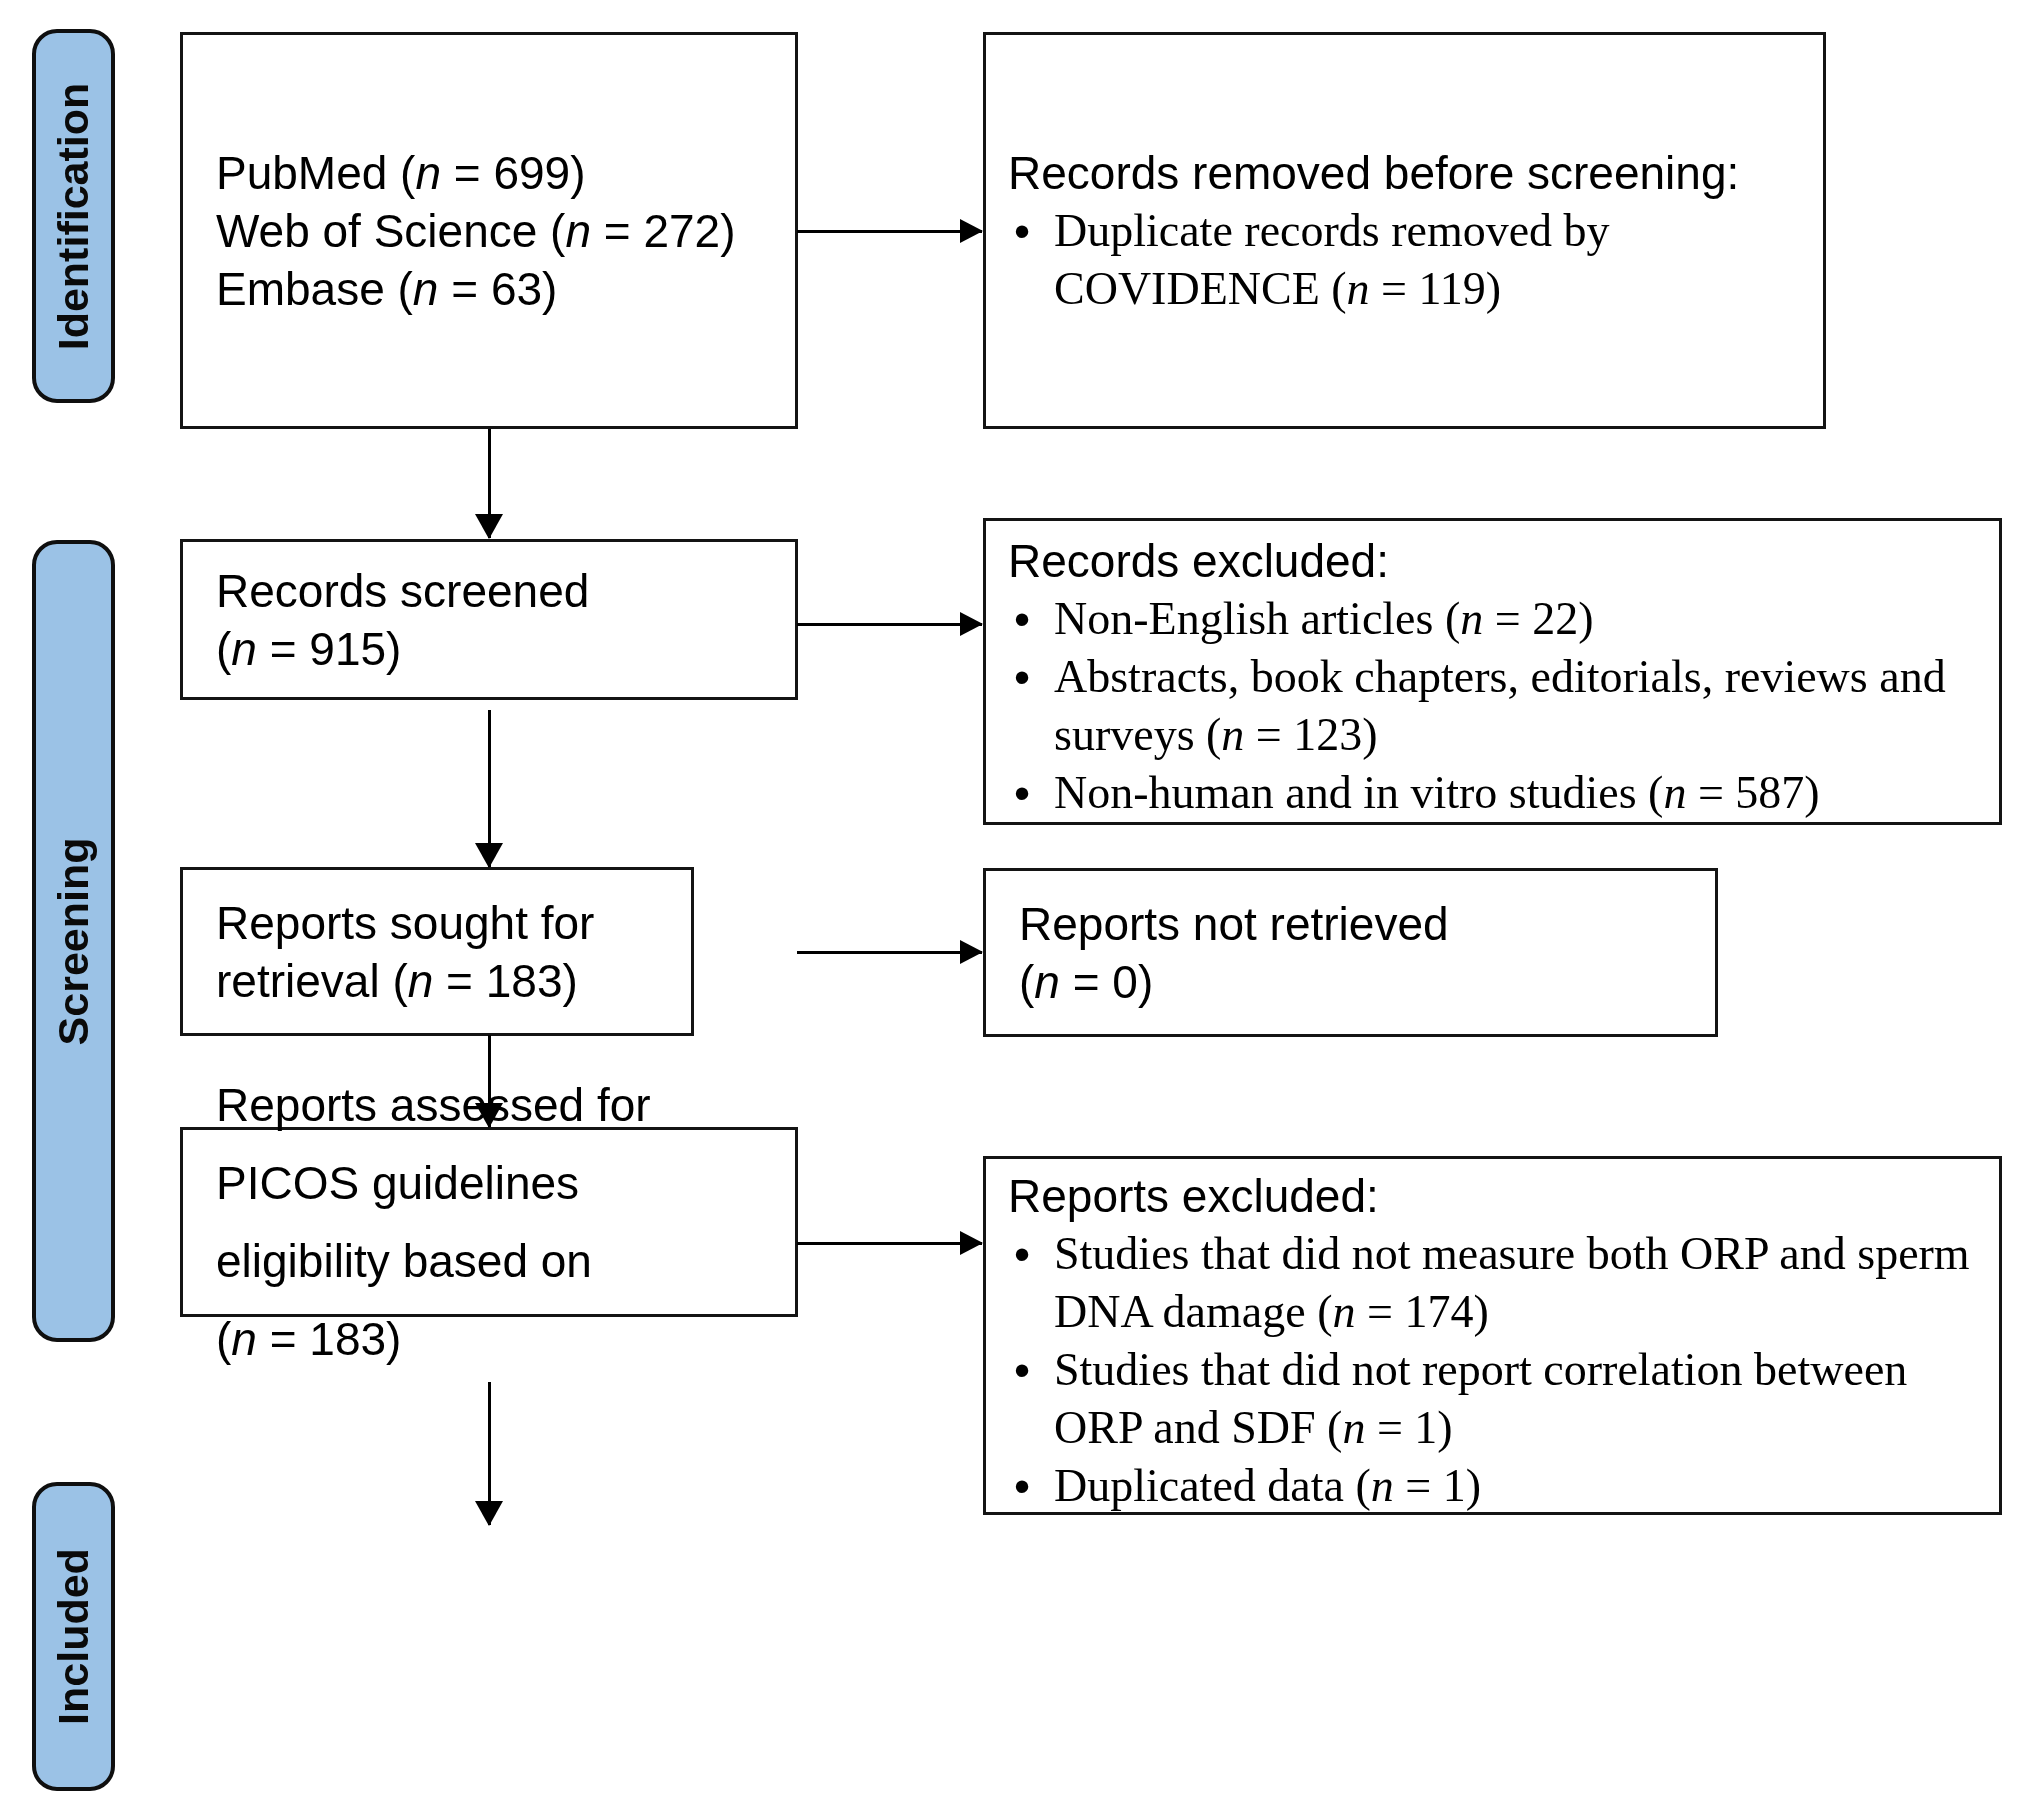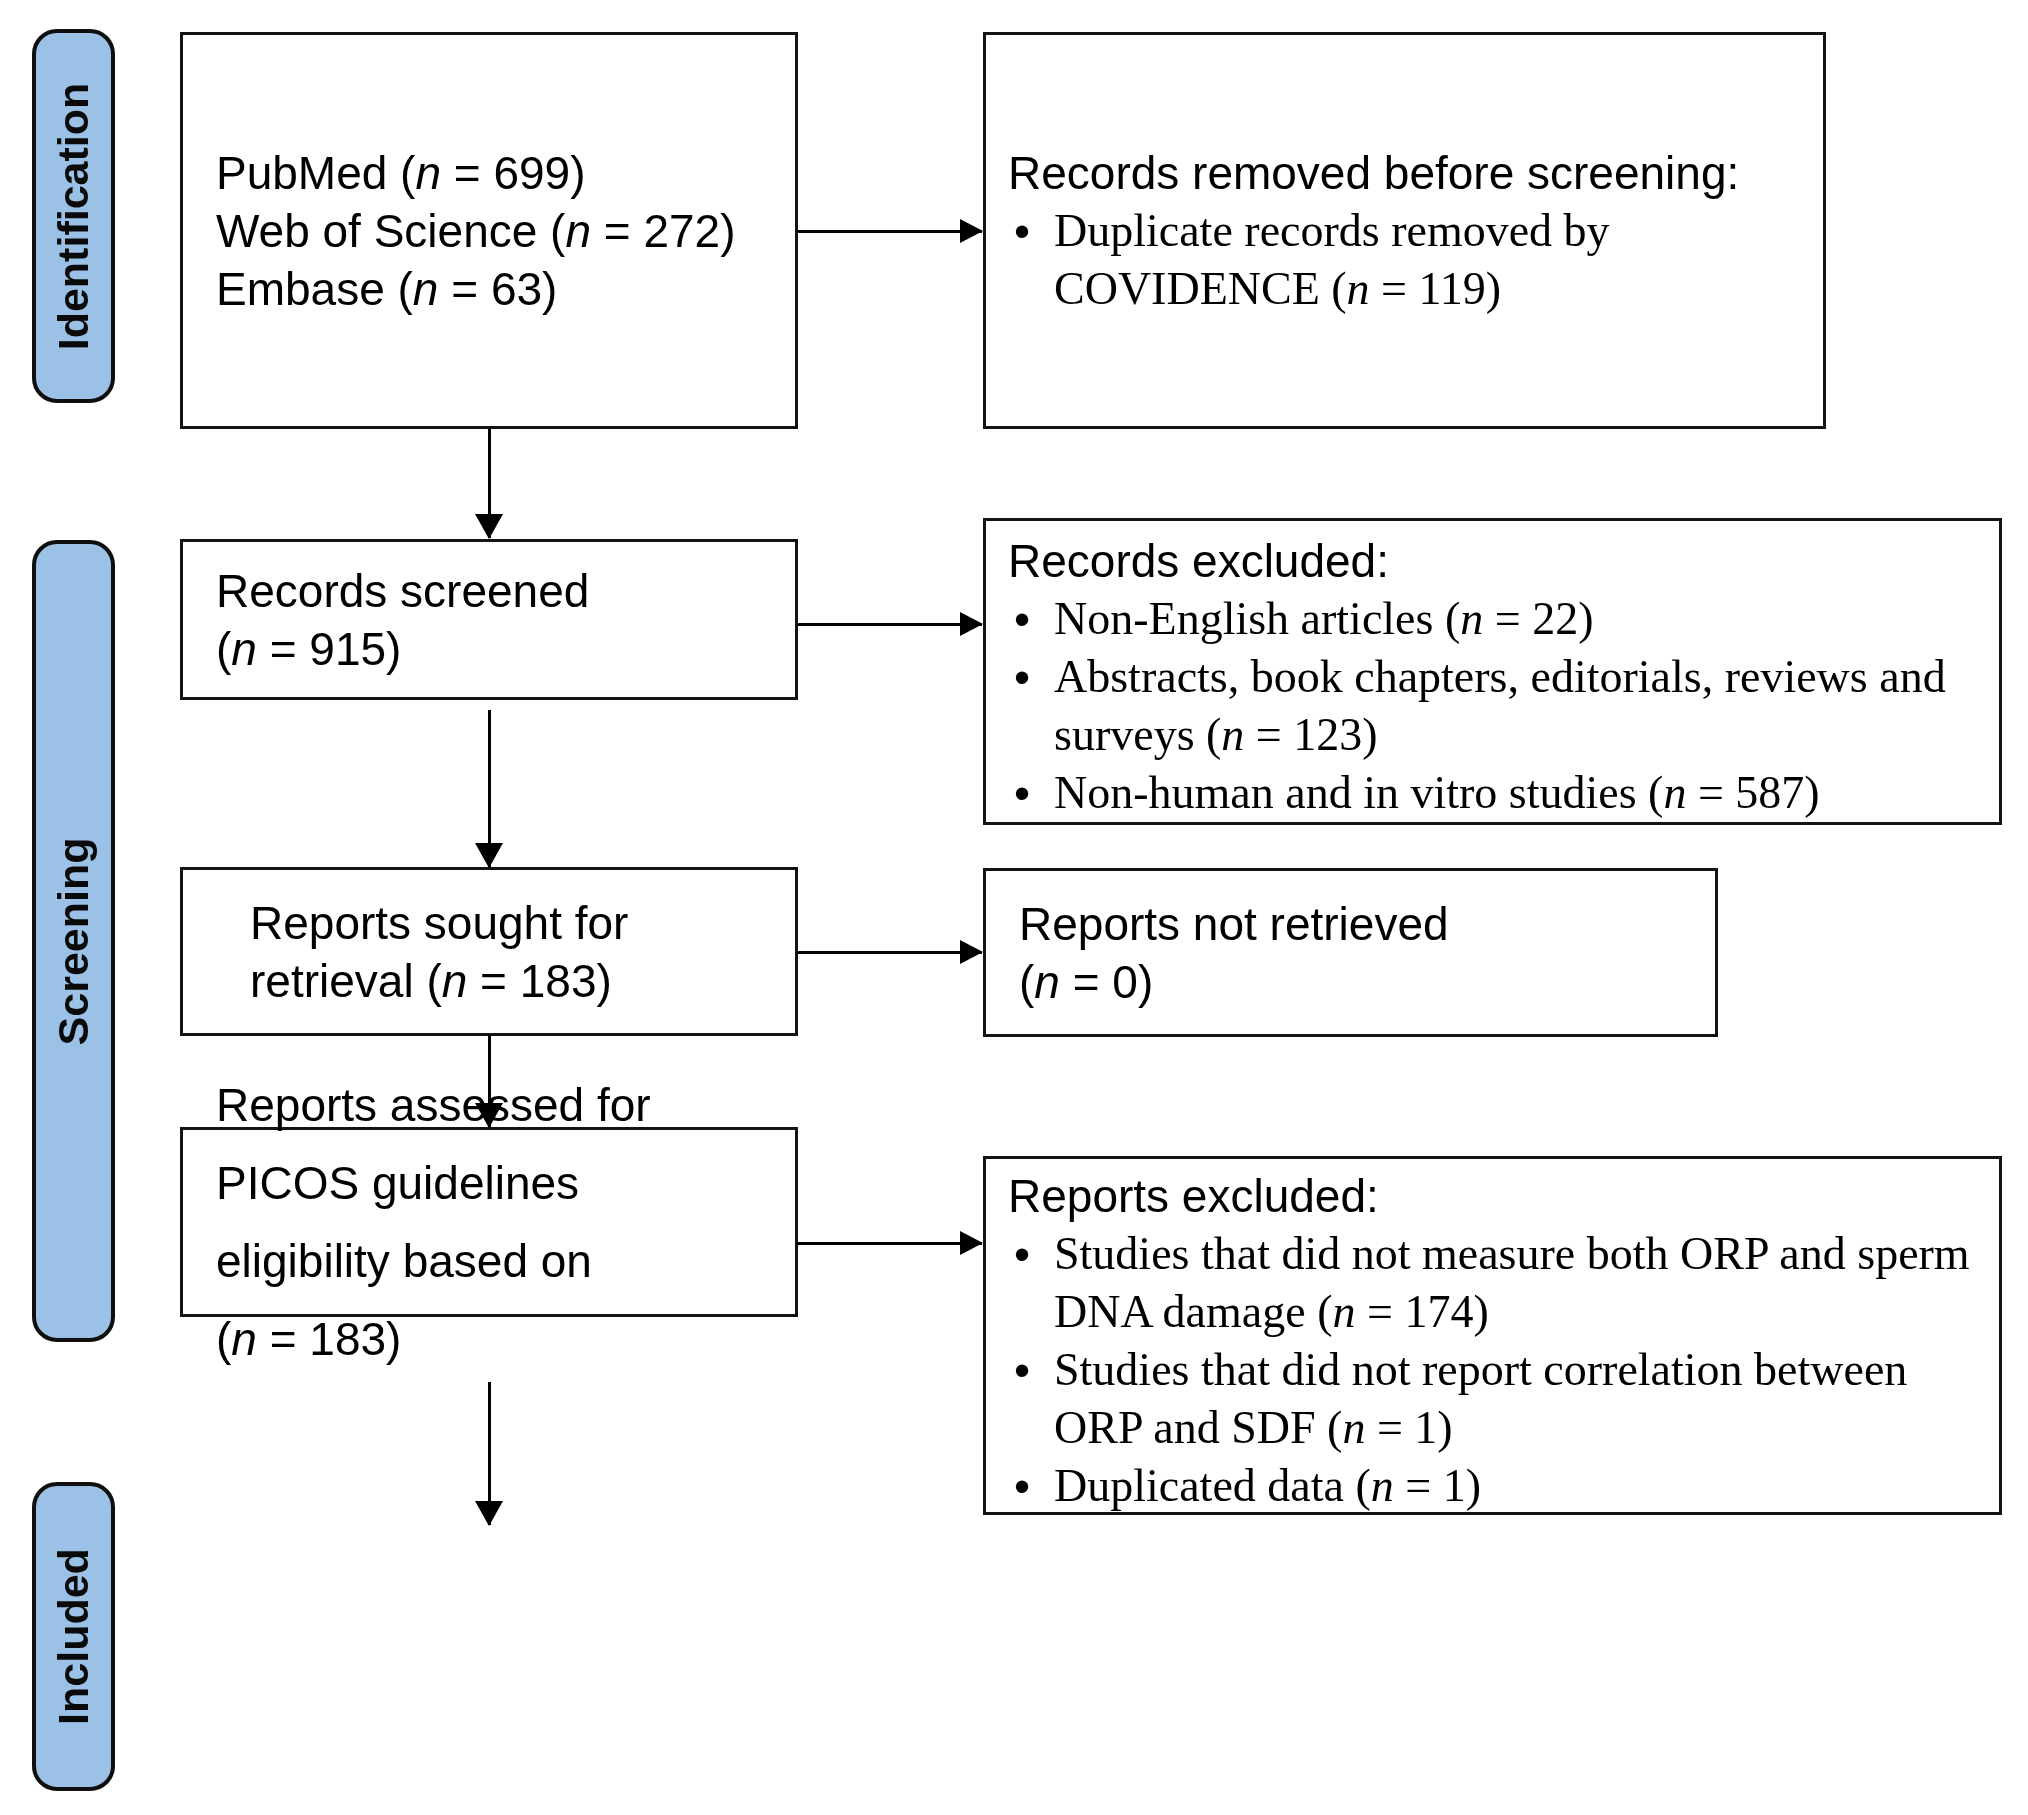--- a/index.html
+++ b/index.html
@@ -43,21 +43,21 @@
   .box.bullets{justify-content:center;padding-top:11.7px;}
   .box .title{padding-left:22px;padding-right:6.7px;}
   .b-row{display:flex;align-items:flex-start;padding-left:28px;padding-right:8.3px;}
   .b-dot{flex:none;width:40px;}
   .b-dot::before{content:"\2022";}
   .b-text{flex:1;font-family:Liberation Serif, serif;}
 
   
   #box-records-identified{left:180px;top:32px;width:618px;height:397px;}
   #box-records-screened{left:180px;top:539px;width:618px;height:161px;}
-  #box-reports-sought{left:180px;top:867px;width:618px;height:169px;padding-left:34px;}
+  #box-reports-sought{left:180px;top:867px;width:514px;height:169px;}
   #box-reports-assessed{left:180px;top:1127px;width:618px;height:190px;gap:20px;}
   #box-reports-included{left:180px;top:1525px;width:618px;height:284px;}
   
   #box-records-removed{left:983px;top:32px;width:843px;height:397px;}
   #box-records-excluded{left:983px;top:518px;width:1019px;height:307px;}
   #box-reports-not-retrieved{left:983px;top:868px;width:735px;height:169px;}
   #box-reports-excluded{left:983px;top:1156px;width:1019px;height:359px;}
 
   
   .varrow{position:absolute;width:2.5px;background:#000;}

